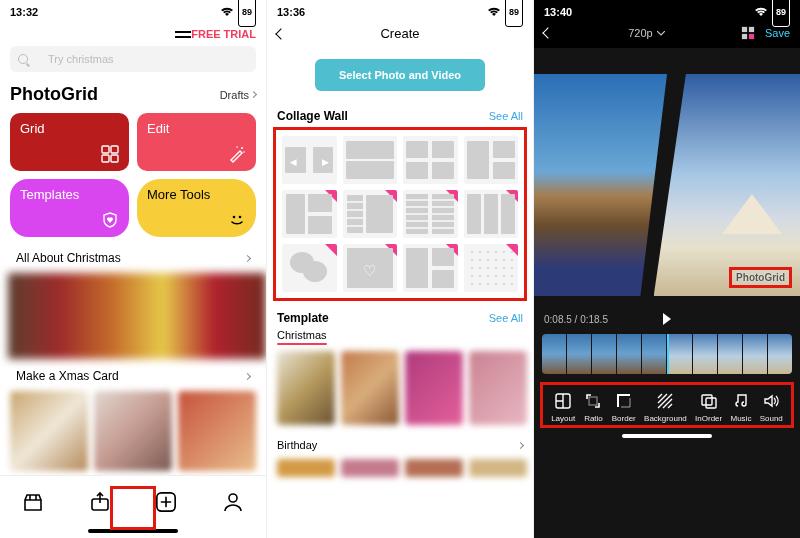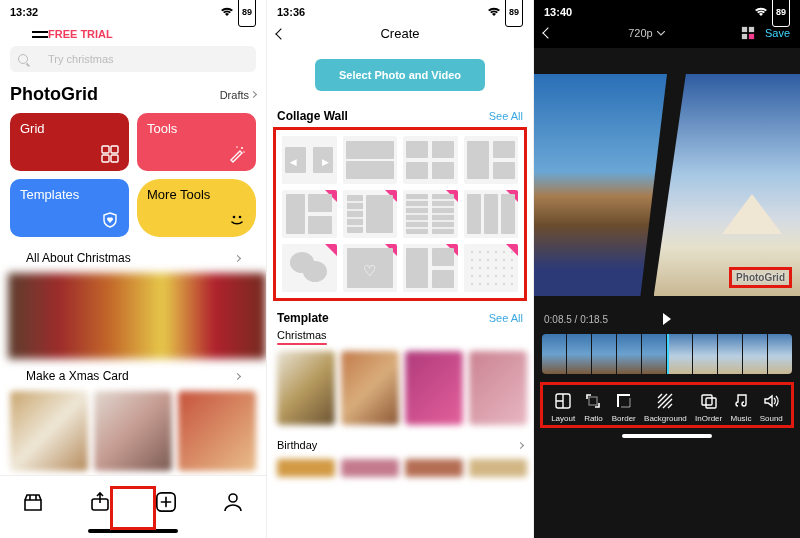--- a/index.html
+++ b/index.html
@@ -8,39 +8,39 @@
   .phone { flex: 1; position: relative; overflow: hidden; border-right: 1px solid #eee; display: flex; flex-direction: column; }
   .phone:last-child { border-right: none; }
 
   
   .statusbar { height: 24px; display: flex; align-items: center; justify-content: space-between; padding: 0 10px; font-size: 11px; font-weight: 600; }
   .statusbar .right-icons { display: flex; align-items: center; gap: 4px; }
   .battery-badge { border: 1.2px solid currentColor; border-radius: 3px; padding: 8px 3px; font-size: 9px; line-height: 12px; text-align: center; }
 
   
   .s1 { background: #fff; color: #000; }
-  .s1-top { display: flex; align-items: center; justify-content: flex-start; padding: 4px 10px 6px; margin-left: 22px; }
+  .s1-top { display: flex; align-items: center; justify-content: flex-end; padding: 4px 10px 6px; }
   .hamburger { width: 16px; display: flex; flex-direction: column; gap: 3px; }
   .hamburger span { height: 2px; background: #000; }
   .freetrial { color: #f23c5c; font-size: 11px; font-weight: 700; }
   .search { margin: 0 10px 10px; background: #f3f3f3; border-radius: 6px; height: 26px; display: flex; align-items: center; padding: 0 8px; color: #bbb; font-size: 11px; gap: 20px; }
   .search .mag { width: 10px; height: 10px; border: 1.5px solid #bbb; border-radius: 50%; position: relative; }
   .search .mag::after { content: ""; position: absolute; width: 4px; height: 1.5px; background: #bbb; bottom: -2px; right: -3px; transform: rotate(45deg); }
   .s1-titlebar { display: flex; align-items: center; justify-content: space-between; padding: 2px 10px 8px; }
   .s1-brand { font-size: 18px; font-weight: 700; }
   .drafts { font-size: 11px; color: #333; display: flex; align-items: center; gap: 2px; }
   .chev-r { display: inline-block; width: 5px; height: 5px; border-top: 1.3px solid #888; border-right: 1.3px solid #888; transform: rotate(45deg); }
   .tiles { display: grid; grid-template-columns: 1fr 1fr; gap: 8px; padding: 0 10px 10px; }
   .tile { border-radius: 10px; color: #fff; padding: 8px 10px 8px 10px; height: 58px; display: flex; flex-direction: column; justify-content: space-between; font-size: 13px; font-weight: 500; position: relative; }
   .tile .tile-ico { align-self: flex-end; width: 18px; height: 18px; display: flex; align-items: center; justify-content: center; }
   .tile-grid   { background: #b91c1c; }
   .tile-edit   { background: #f04a5f; }
-  .tile-temp   { background: #3b82f6; }
+  .tile-temp   { background: #d946ef; border-radius: 18px; }
   .tile-tools  { background: #f7cd3a; color: #000; border-radius: 23px; }
-  .section-row { display: flex; align-items: center; justify-content: space-between; padding: 4px 26px; font-size: 12px; font-weight: 500; }
+  .section-row { display: flex; align-items: center; justify-content: space-between; padding: 4px 16px; font-size: 12px; font-weight: 500; }
   .blur-strip  { height: 86px; margin: 4px 0 6px 8px; background: linear-gradient(90deg,#5c3e2e,#9d2b2b,#c46a2a,#e6c94a,#b0212d,#732b1f); filter: blur(4px); position: relative; }
   .blur-thumbs { display: flex; gap: 6px; padding: 4px 0 0 10px; }
   .blur-thumb  { width: 78px; height: 80px; border-radius: 4px; filter: blur(3px); }
   .bt1 { background: linear-gradient(135deg,#c9a66f,#efe7d7,#b4895a); }
   .bt2 { background: linear-gradient(135deg,#e2d8d0,#c49a90,#7a5a52); }
   .bt3 { background: linear-gradient(135deg,#c6523b,#e9be8c); }
   .s1 .absfoot { position: absolute; left: 0; right: 0; bottom: 0; background: #fff; }
   .tabbar { height: 52px; display: flex; align-items: center; justify-content: space-around; border-top: 1px solid #eee; }
   .tabbar .ic { width: 22px; height: 22px; display: flex; align-items: center; justify-content: center; }
   .home-ind { width: 90px; height: 4px; background: #000; border-radius: 2px; margin: 2px auto 5px; }
@@ -147,21 +147,21 @@
         <span class="tile-ico">
           <svg width="18" height="18" viewBox="0 0 18 18">
               <rect x="1" y="1" width="7" height="7" rx="1" fill="none" stroke="#fff" stroke-width="1.4"></rect>
               <rect x="10" y="1" width="7" height="7" rx="1" fill="none" stroke="#fff" stroke-width="1.4"></rect>
               <rect x="1" y="10" width="7" height="7" rx="1" fill="none" stroke="#fff" stroke-width="1.4"></rect>
               <rect x="10" y="10" width="7" height="7" rx="1" fill="none" stroke="#fff" stroke-width="1.4"></rect>
             </svg>
         </span>
       </div>
       <div class="tile tile-edit">
-        <span>Tools</span>
+        <span>Edit</span>
         <span class="tile-ico">
           <svg width="18" height="18" viewBox="0 0 18 18">
               <path d="M3 15 L12 6 L14 8 L5 17 Z" fill="none" stroke="#fff" stroke-width="1.4"></path>
               <circle cx="14" cy="3" r="1" fill="#fff"></circle>
               <circle cx="16" cy="7" r=".8" fill="#fff"></circle>
               <circle cx="9" cy="2" r=".8" fill="#fff"></circle>
             </svg>
         </span>
       </div>
       <div class="tile tile-temp">

